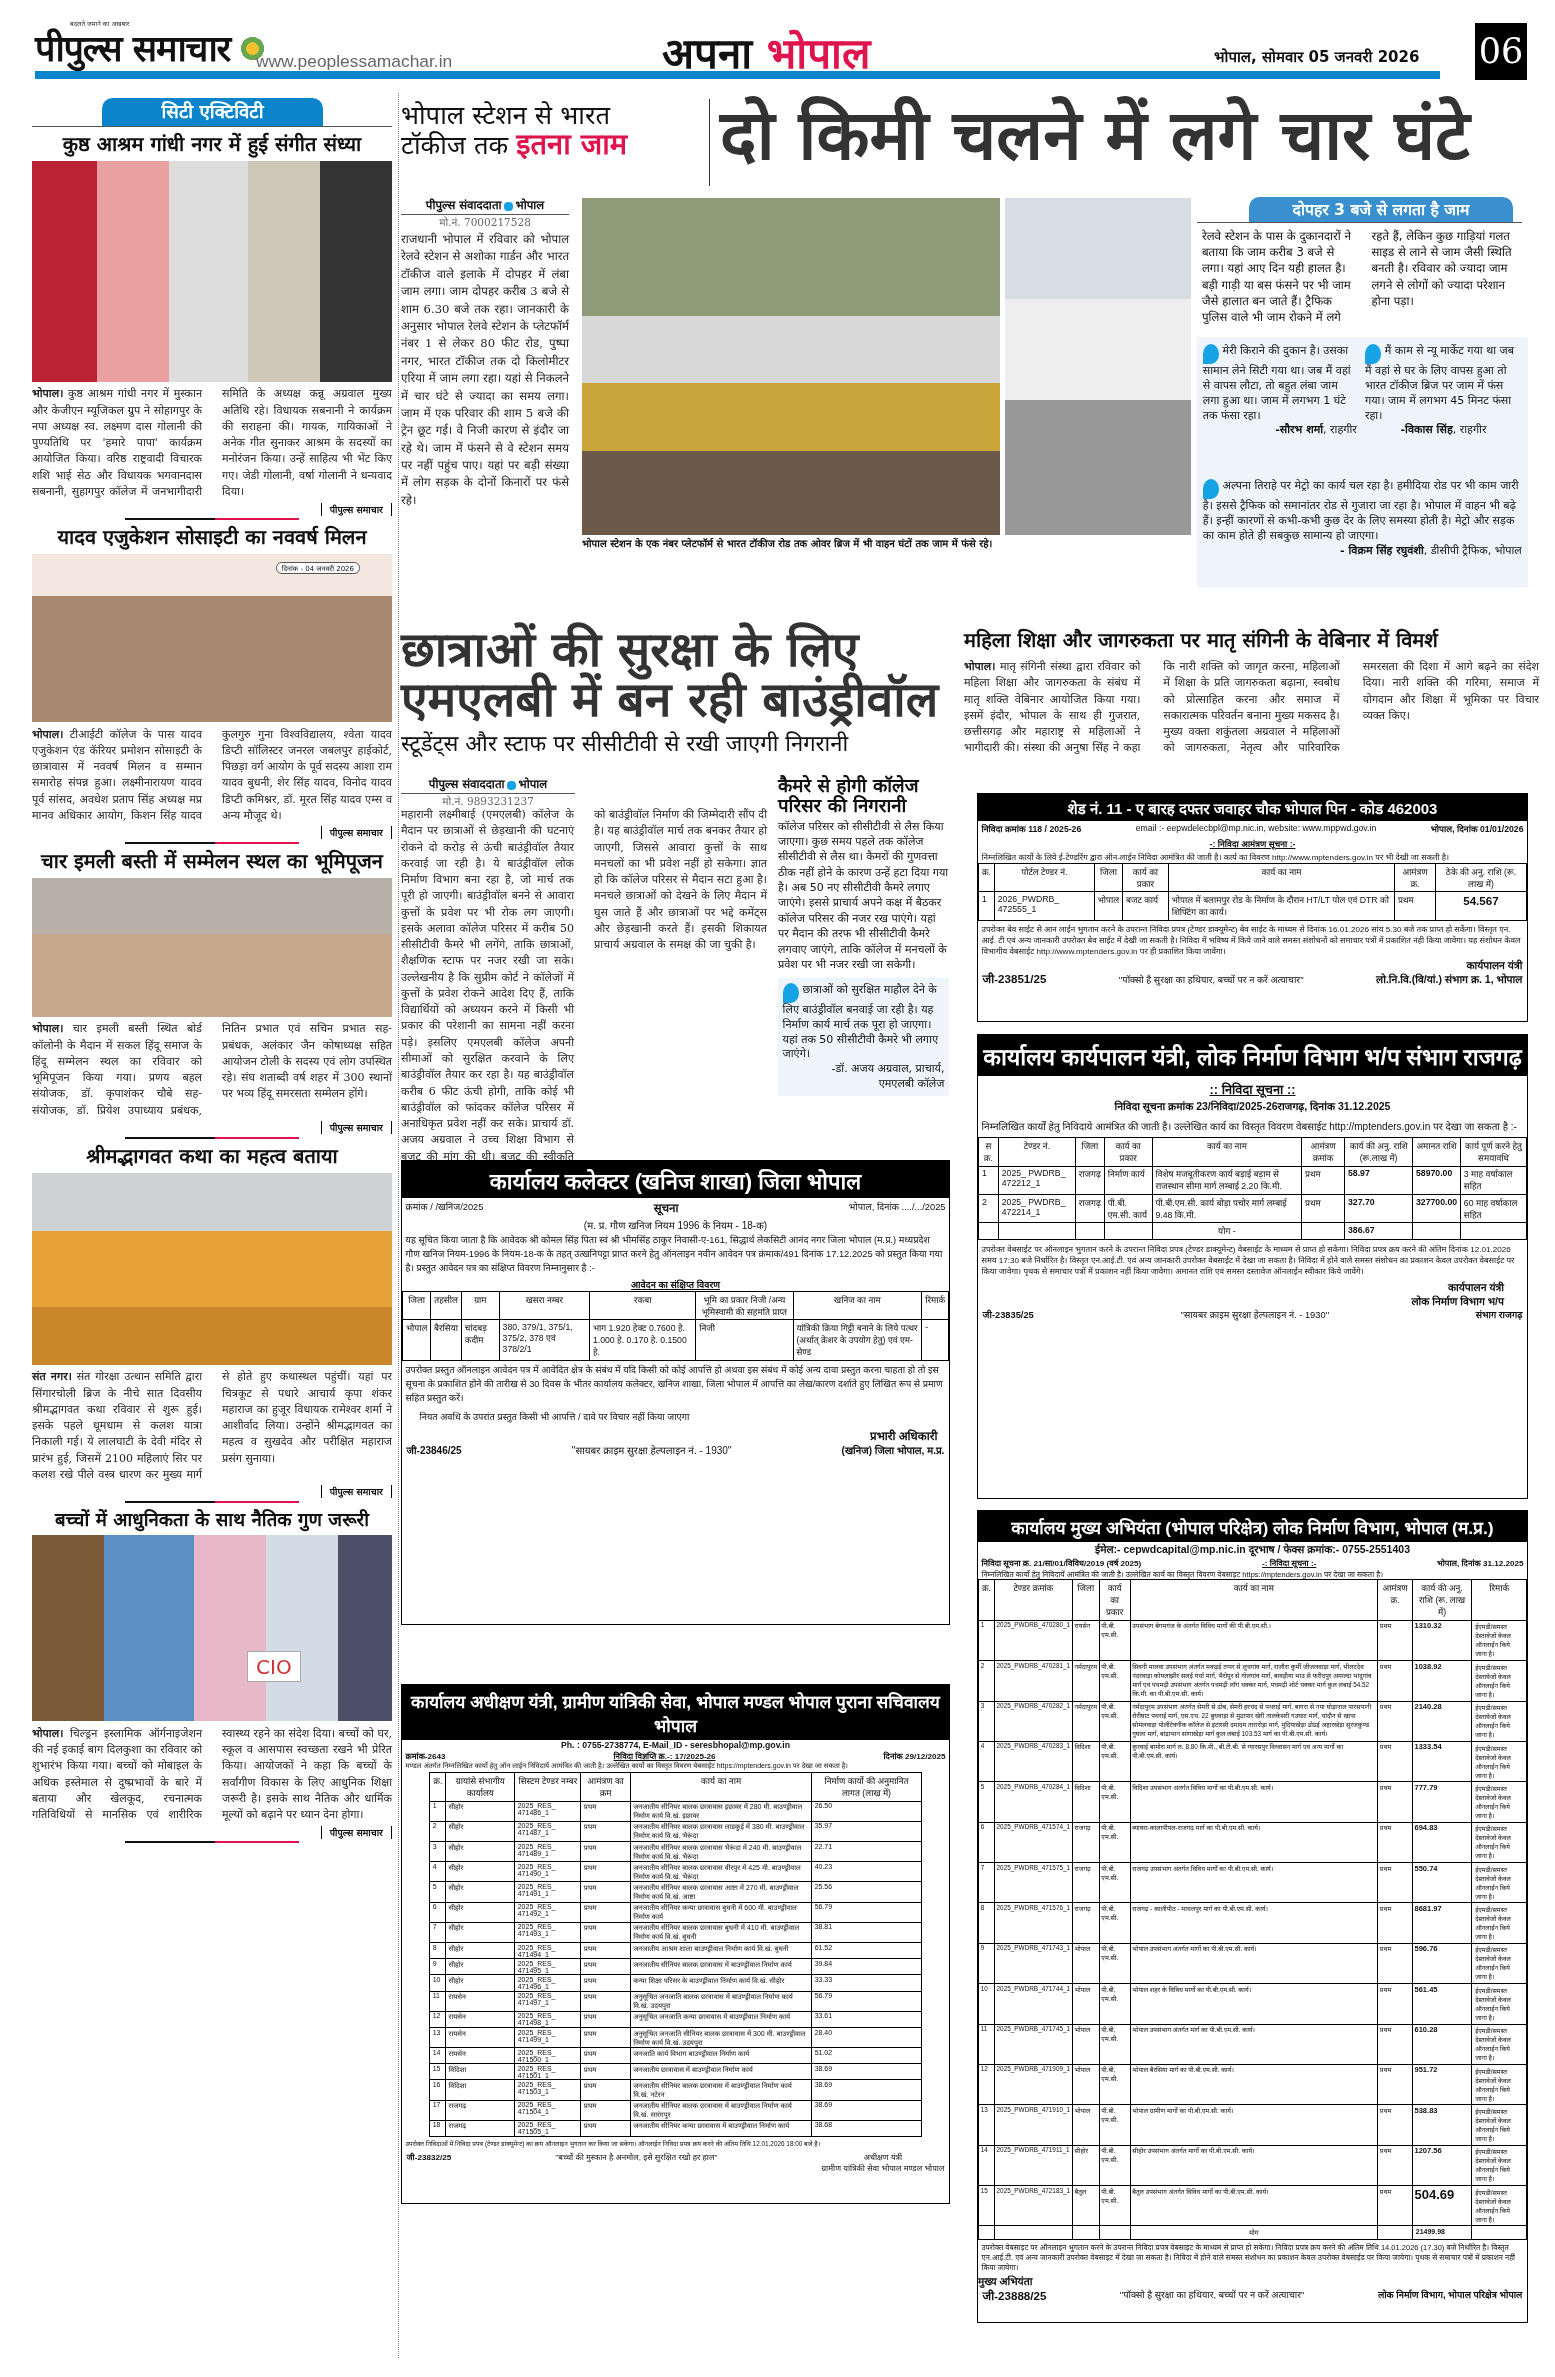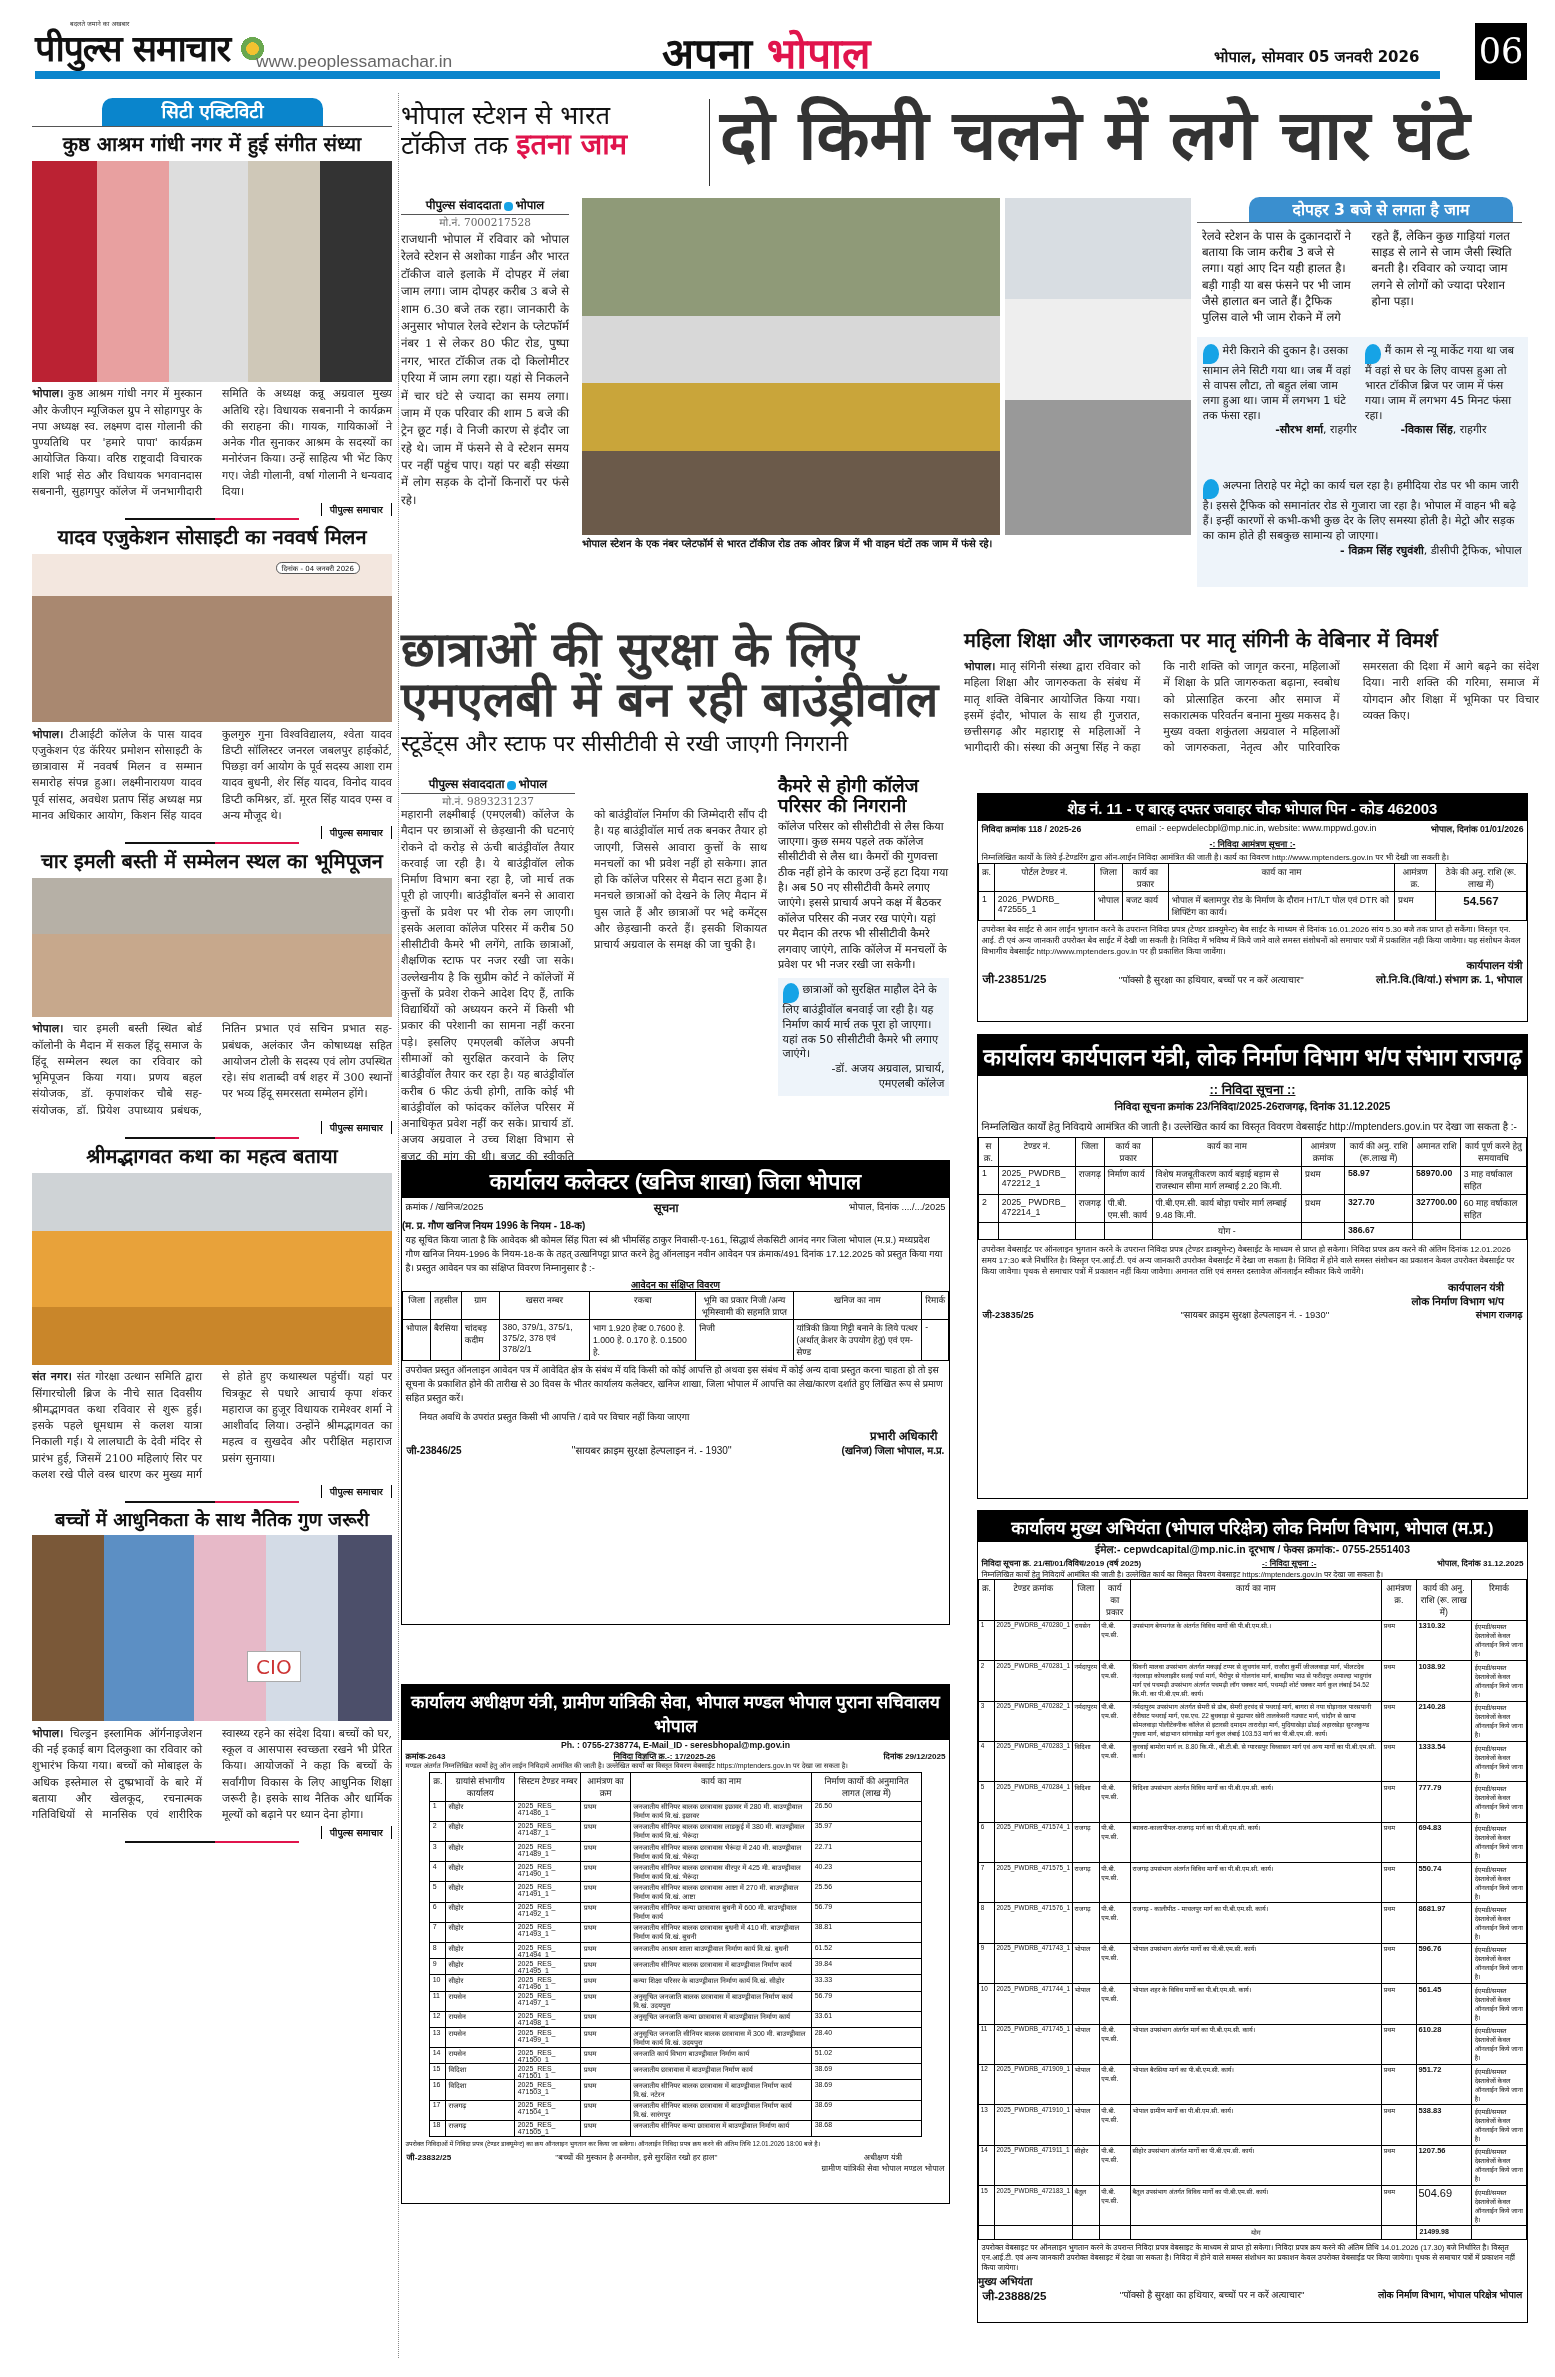--- a/index.html
+++ b/index.html
@@ -289,21 +289,21 @@
   </div>
 </div>
 
 <div class="ad" style="left:401px;top:1160px;width:549px;height:465px">
   <div class="ad-head" style="font-size:22px;padding:3.5px 0">कार्यालय कलेक्टर (खनिज शाखा) जिला भोपाल</div>
   <div style="display:flex;justify-content:space-between;padding:2.3px 3.5px;font-size:9.3px">
     <span>क्रमांक / /खनिज/2025</span>
     <b style="font-size:11.6px">सूचना</b>
     <span>भोपाल, दिनांक ..../.../2025</span>
   </div>
-  <div style="text-align:left;font-weight:bold;font-size:10px">(म. प्र. गौण खनिज नियम 1996 के नियम - 18-क)</div>
+  <div style="text-align:center;font-weight:normal;font-size:10px">(म. प्र. गौण खनिज नियम 1996 के नियम - 18-क)</div>
   <div style="padding:2.3px 3.5px;font-size:9.3px;line-height:1.5">यह सूचित किया जाता है कि आवेदक श्री कोमल सिंह पिता स्वं श्री भीमसिंह ठाकुर निवासी-ए-161, सिद्धार्थ लेकसिटी आनंद नगर जिला भोपाल (म.प्र.) मध्यप्रदेश गौण खनिज नियम-1996 के नियम-18-क के तहत् उत्खनिपट्टा प्राप्त करने हेतु ऑनलाइन नवीन आवेदन पत्र क्रंमाक/491 दिनांक 17.12.2025 को प्रस्तुत किया गया है। प्रस्तुत आवेदन पत्र का संक्षिप्त विवरण निम्नानुसार है :-</div>
   <div style="text-align:center;text-decoration:underline;font-weight:bold;font-size:9.3px">आवेदन का संक्षिप्त विवरण</div>
   <table>
     <tbody>
         <tr>
       <th>जिला</th>
       <th>तहसील</th>
       <th>ग्राम</th>
       <th>खसरा नम्बर</th>
       <th>रकबा</th>
@@ -674,21 +674,21 @@
           <td style="font-size: 7.5px; padding: 0.6px 1.7px; font-weight: bold;">1207.56</td>
           <td style="font-size: 6.4px;">ईएमडी/समस्त देस्तावेजों केवल ऑनलाईन किये जाना है।</td>
         </tr>
         <tr>
           <td style="font-size: 6.4px; padding: 0.6px 1.7px;">15</td>
           <td style="font-size: 6.4px; padding: 0.6px 1.7px;">2025_PWDRB_472183_1</td>
           <td style="font-size: 6.4px; padding: 0.6px 1.7px;">बैतूल</td>
           <td style="font-size: 6.4px; padding: 0.6px 1.7px;">पी.बी. एम.सी.</td>
           <td style="font-size: 6.4px; padding: 0.6px 1.7px;">बैतूल उपसंभाग अंतर्गत विविध मार्गो का पी.बी.एम.सी. कार्य।</td>
           <td style="font-size: 6.4px; padding: 0.6px 1.7px;">प्रथम</td>
-          <td style="font-size: 11px; padding: 0.6px 1.7px; font-weight: normal; margin-left: 18px;">504.69</td>
+          <td style="font-size: 13px; padding: 0.6px 1.7px; font-weight: bold; margin-left: 18px;">504.69</td>
           <td style="font-size: 6.4px;">ईएमडी/समस्त देस्तावेजों केवल ऑनलाईन किये जाना है।</td>
         </tr>
         <tr>
           <td style="font-size: 7px;"></td>
           <td style="font-size: 7px;"></td>
           <td style="font-size: 7px;"></td>
           <td style="font-size: 7px;"></td>
           <td style="text-align: center; font-size: 7px;">योग</td>
           <td style="font-size: 7px;"></td>
           <td style="font-weight: bold; font-size: 7px;">21499.98</td>

